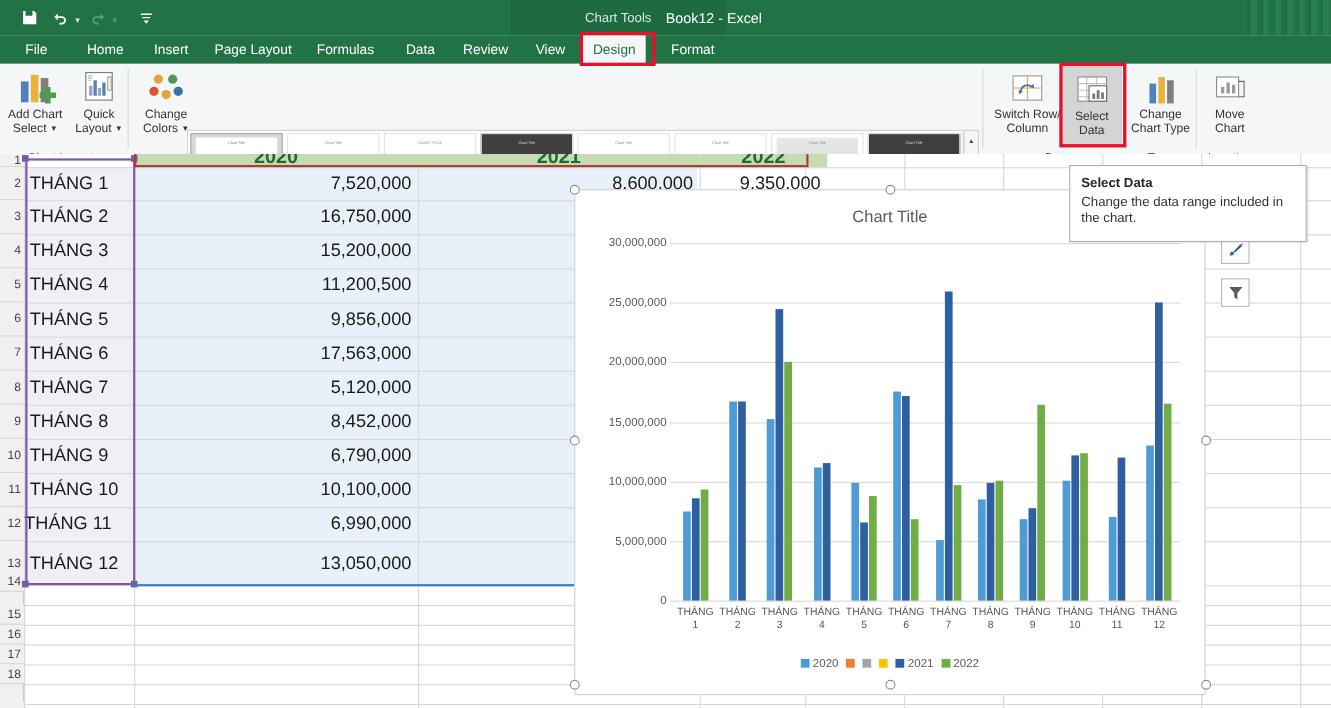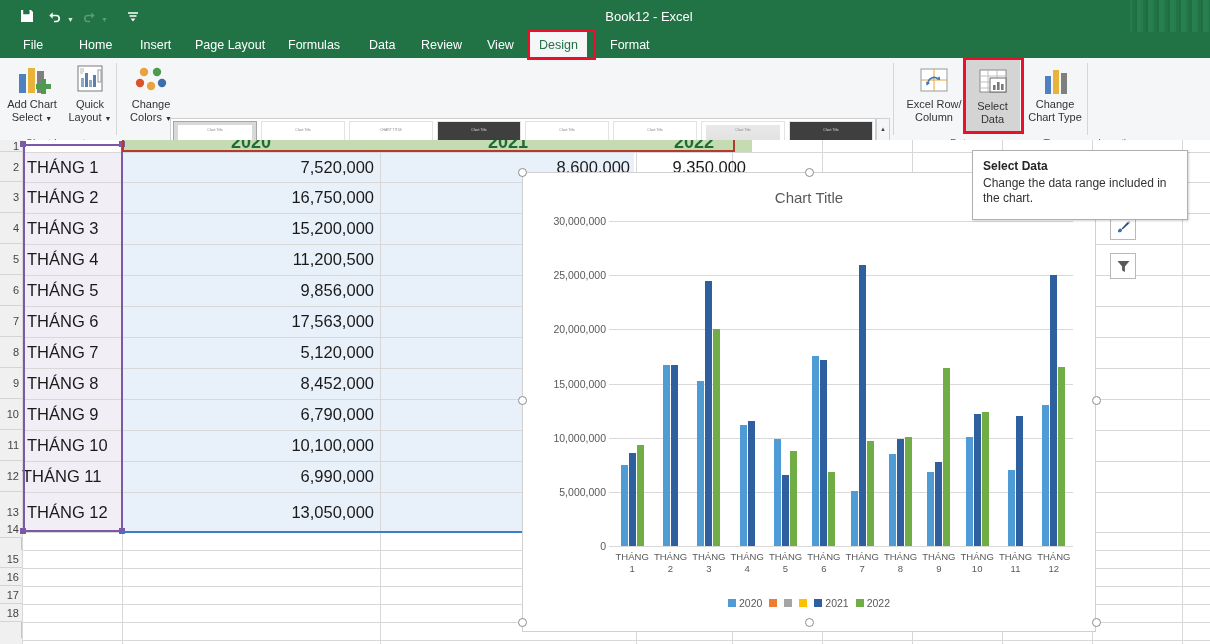--- a/index.html
+++ b/index.html
@@ -159,20 +159,21 @@
         </svg>
     </span>
     <span class="qat-caret dim">▼</span>
     <span class="qat-btn" style="margin-left:10px">
       <svg width="16" height="16" viewBox="0 0 16 16">
           <path stroke="#fff" stroke-width="1.3" d="M3 5h10M4.5 8h7"></path>
           <path fill="#fff" d="M5.6 10.6h4.8L8 13.6z"></path>
         </svg>
     </span>
   </div>
+  <div id="charttools-label">Chart Tools</div>
   <div id="booktitle">
       <span>Book12 - Excel</span>
     </div>
 </div>
 
 <div id="tabbar">
   <div class="tab" style="left:14px">File</div>
   <div class="tab" style="left:70px">Home</div>
   <div class="tab" style="left:131px">Insert</div>
   <div class="tab" style="left:186px">Page Layout</div>
@@ -409,21 +410,21 @@
     <div class="big-btn" style="left:4px;width:72px">
       <div class="ico">
         <svg width="34" height="32" viewBox="0 0 34 32">
           <rect x="4" y="5" width="26" height="22" fill="#fff" stroke="#9a9a9a"></rect>
           <path stroke="#e8a33d" d="M17 5v22M4 16h26"></path>
           <path fill="none" stroke="#3d78b4" stroke-width="1.6" d="M11 19a6 6 0 0 1 10-4"></path>
           <path fill="#3d78b4" d="M22.6 12.2l.6 4-4-1.2z"></path>
           <path fill="#3d78b4" d="M9.6 21.8l-.6-4 4 1.2z"></path>
         </svg>
       </div>
-      <div class="lbl"><span>Excel Row/</span><br>
+      <div class="lbl"><span>Switch Row/</span><br>
         <span>Column</span></div>
     </div>
     <div class="big-btn" id="selectdata-btn" style="left:71px;width:55px;height:74px;padding-top:2px">
       <div class="ico">
         <svg width="34" height="32" viewBox="0 0 34 32">
           <rect x="4" y="4" width="26" height="22" fill="#fff" stroke="#8a8a8a"></rect>
           <path stroke="#bfbfbf" d="M4 10h26M4 16h26M4 22h26M12 4v22M21 4v22"></path>
           <rect x="14" y="12" width="16" height="14" fill="#fff" stroke="#6a6a6a"></rect>
           <rect x="17" y="19" width="2.6" height="5" fill="#7a7a7a"></rect>
           <rect x="21" y="16" width="2.6" height="8" fill="#7a7a7a"></rect>
@@ -447,20 +448,33 @@
         </svg>
       </div>
       <div class="lbl"><span>Change</span><br>
         <span>Chart Type</span></div>
     </div>
     <div class="rb-grouplabel">Type</div>
   </div>
   <div class="rb-sep" style="left:1087px"></div>
 
   <div class="rb-group" style="left:1088px;width:60px">
+    <div class="big-btn" style="left:0;width:60px">
+      <div class="ico">
+        <svg width="34" height="32" viewBox="0 0 34 32">
+          <rect x="5" y="6" width="20" height="18" fill="#fff" stroke="#8a8a8a"></rect>
+          <rect x="9" y="15" width="3" height="6" fill="#9a9a9a"></rect>
+          <rect x="14" y="11" width="3" height="10" fill="#9a9a9a"></rect>
+          <rect x="19" y="13" width="3" height="8" fill="#9a9a9a"></rect>
+          <path fill="none" stroke="#6a6a6a" d="M25 10h5v14h-5"></path>
+        </svg>
+      </div>
+      <div class="lbl"><span>Move</span><br>
+        <span>Chart</span></div>
+    </div>
     <div class="rb-grouplabel">Location</div>
   </div>
 </div>
 <div id="selectdata-highlight"></div>
 
 <div id="grid">
   <div id="rowhdr">
       <div class="rh" style="top: 0px; height: 12px; line-height: 12px;">1</div>
       <div class="rh" style="top: 12px; height: 30px; line-height: 30px;">2</div>
       <div class="rh" style="top: 42px; height: 31px; line-height: 31px;">3</div>

